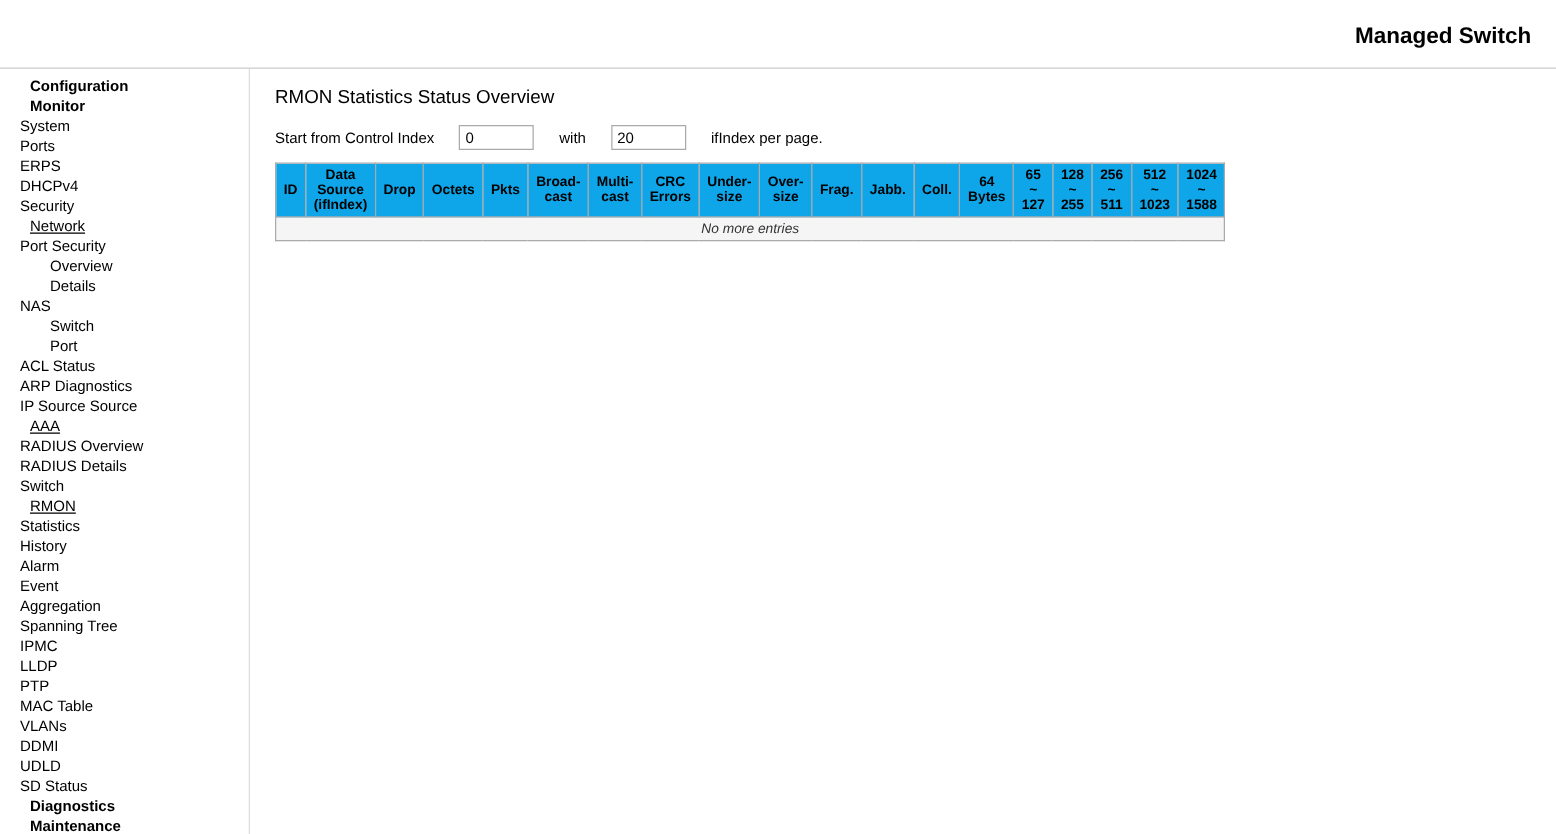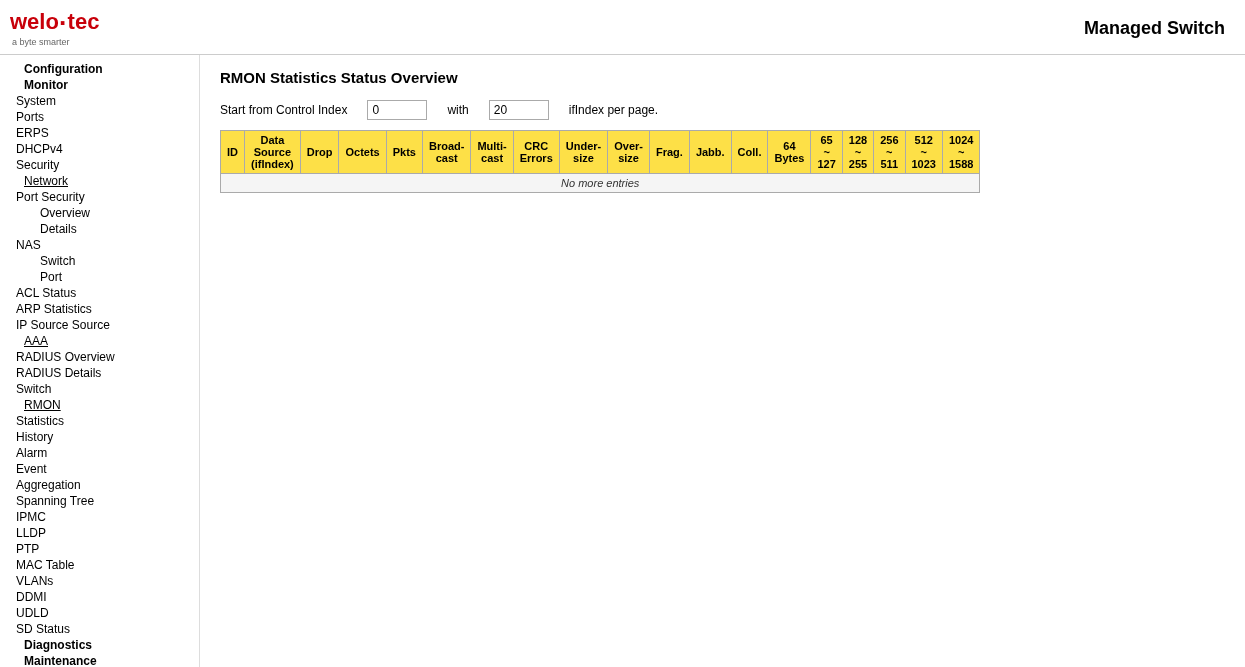--- a/index.html
+++ b/index.html
@@ -65,21 +65,21 @@
     .nav-l3 { padding-left: 16px; }
     .nav-l4 { padding-left: 40px; }
 
     
     #main {
       flex: 1;
       padding: 14px 20px;
     }
     #main h1 {
       font-size: 15px;
-      font-weight: bold;
+      font-weight: normal;
       margin-bottom: 14px;
       color: #000;
     }
     .filter-row {
       display: flex;
       align-items: center;
       margin-bottom: 10px;
       font-size: 12px;
       gap: 20px;
     }
@@ -96,44 +96,36 @@
       width: auto;
       font-size: 11px;
     }
     .rmon-table th, .rmon-table td {
       border: 1px solid #aaa;
       padding: 3px 6px;
       text-align: center;
       vertical-align: middle;
     }
     .rmon-table thead tr th {
-      background: #fde047;
+      background: #0ea5e9;
       font-weight: bold;
     }
     .rmon-table tbody tr td {
       background: #f5f5f5;
       font-style: italic;
       color: #333;
     }
     .no-entries-cell {
       text-align: center;
     }
   </style>
 </head>
 <body>
 
 <div id="header" style="position:relative; min-height:55px;">
-  <div class="logo-area">
-    <div class="logo-wrapper">
-      <div class="logo-brand">
-        <span style="color:#c8000a; font-family: Arial Black, Arial, sans-serif; font-size:22px; font-weight:900;">welo</span><span style="color:#c8000a; font-family: Arial Black, Arial, sans-serif; font-size:26px; font-weight:900; vertical-align:middle;">·</span><span style="color:#c8000a; font-family: Arial Black, Arial, sans-serif; font-size:22px; font-weight:900;">tec</span>
-      </div>
-      <div class="logo-tagline">a byte smarter</div>
-    </div>
-  </div>
   <div class="app-title">Managed Switch</div>
 </div>
 
 <div id="layout">
 
   <div id="sidebar">
   <div class="nav-item nav-l0 nav-bold">Configuration</div>
       <div class="nav-item nav-l0 nav-bold">Monitor</div>
       <div class="nav-item nav-l1">System</div>
       <div class="nav-item nav-l1">Ports</div>
@@ -141,21 +133,21 @@
       <div class="nav-item nav-l1">DHCPv4</div>
       <div class="nav-item nav-l1">Security</div>
       <div class="nav-item nav-l2">Network</div>
       <div class="nav-item nav-l3">Port Security</div>
       <div class="nav-item nav-l4">Overview</div>
       <div class="nav-item nav-l4">Details</div>
       <div class="nav-item nav-l3">NAS</div>
       <div class="nav-item nav-l4">Switch</div>
       <div class="nav-item nav-l4">Port</div>
       <div class="nav-item nav-l3">ACL Status</div>
-      <div class="nav-item nav-l3">ARP Statistics</div>
+      <div class="nav-item nav-l3">ARP Diagnostics</div>
       <div class="nav-item nav-l3">IP Source Source</div>
       <div class="nav-item nav-l2">AAA</div>
       <div class="nav-item nav-l3">RADIUS Overview</div>
       <div class="nav-item nav-l3">RADIUS Details</div>
       <div class="nav-item nav-l1">Switch</div>
       <div class="nav-item nav-l2">RMON</div>
       <div class="nav-item nav-l3">Statistics</div>
       <div class="nav-item nav-l3">History</div>
       <div class="nav-item nav-l3">Alarm</div>
       <div class="nav-item nav-l3">Event</div>

